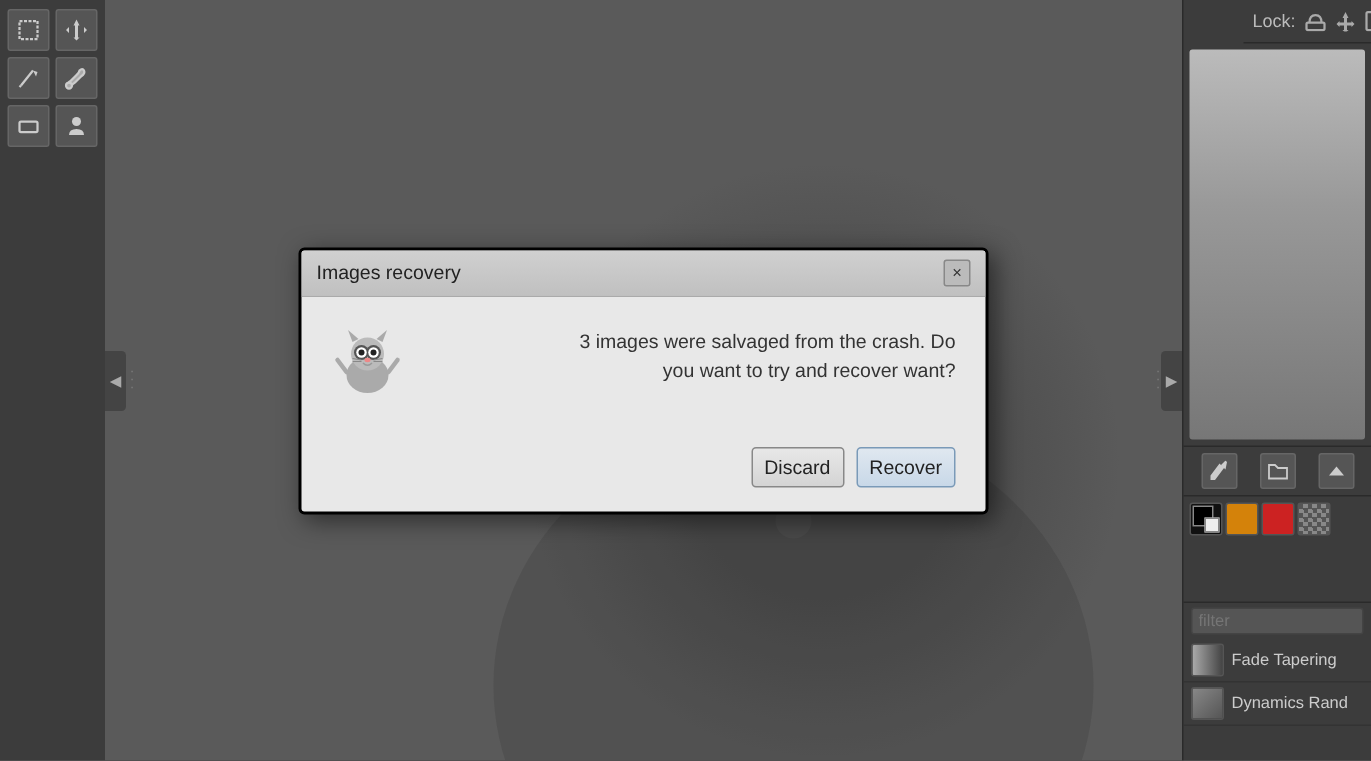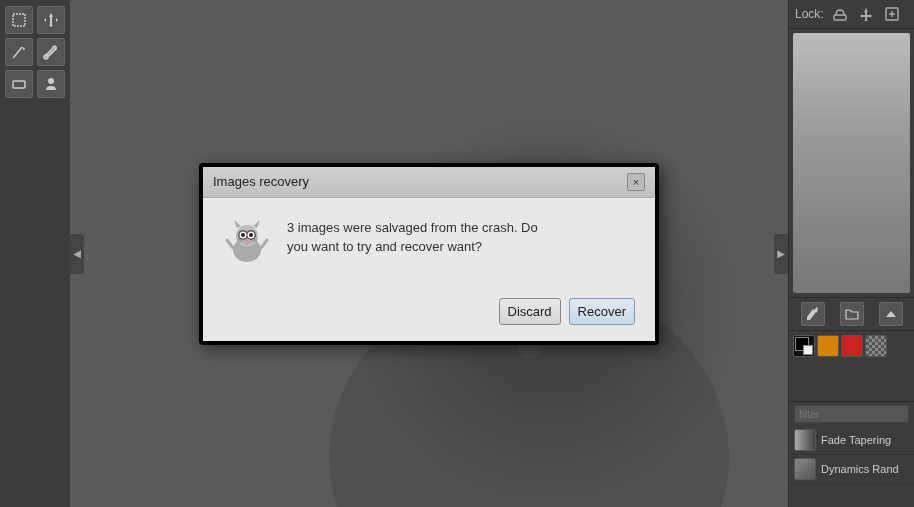--- a/index.html
+++ b/index.html
@@ -133,21 +133,21 @@
       position: absolute;
       inset: 0;
       display: flex;
       align-items: center;
       justify-content: center;
       pointer-events: none;
     }
     .dialog {
       pointer-events: all;
       background: #e8e8e8;
-      border: 4px solid #000000;
+      border: 2px solid #000000;
       border-radius: 4px;
       box-shadow: 4px 4px 16px rgba(0,0,0,0.5);
       width: 460px;
       overflow: hidden;
     }
     .dialog-titlebar {
       background: linear-gradient(to bottom, #d0d0d0, #c0c0c0);
       border-bottom: 1px solid #aaa;
       padding: 6px 10px;
       display: flex;
@@ -189,20 +189,21 @@
       font-size: 14px;
       font-weight: bold;
       color: #222;
       margin-bottom: 10px;
       line-height: 1.3;
     }
     .dialog-text {
       font-size: 13px;
       color: #333;
       line-height: 1.5;
+      text-align: right;
     }
     .dialog-footer {
       padding: 12px 20px 16px;
       display: flex;
       justify-content: flex-end;
       gap: 8px;
     }
     .btn {
       padding: 5px 8px;
       border: 1px solid #888;
@@ -226,20 +227,21 @@
       flex-shrink: 0;
       border-left: 1px solid #2a2a2a;
     }
     .lock-bar {
       display: flex;
       align-items: center;
       padding: 4px 6px;
       border-bottom: 1px solid #2a2a2a;
       gap: 6px;
       background: #3c3c3c;
+      margin-left: 40px;
     }
     .lock-label {
       font-size: 12px;
       color: #bbb;
     }
     .lock-icon {
       width: 20px;
       height: 20px;
       color: #aaa;
       display: flex;

